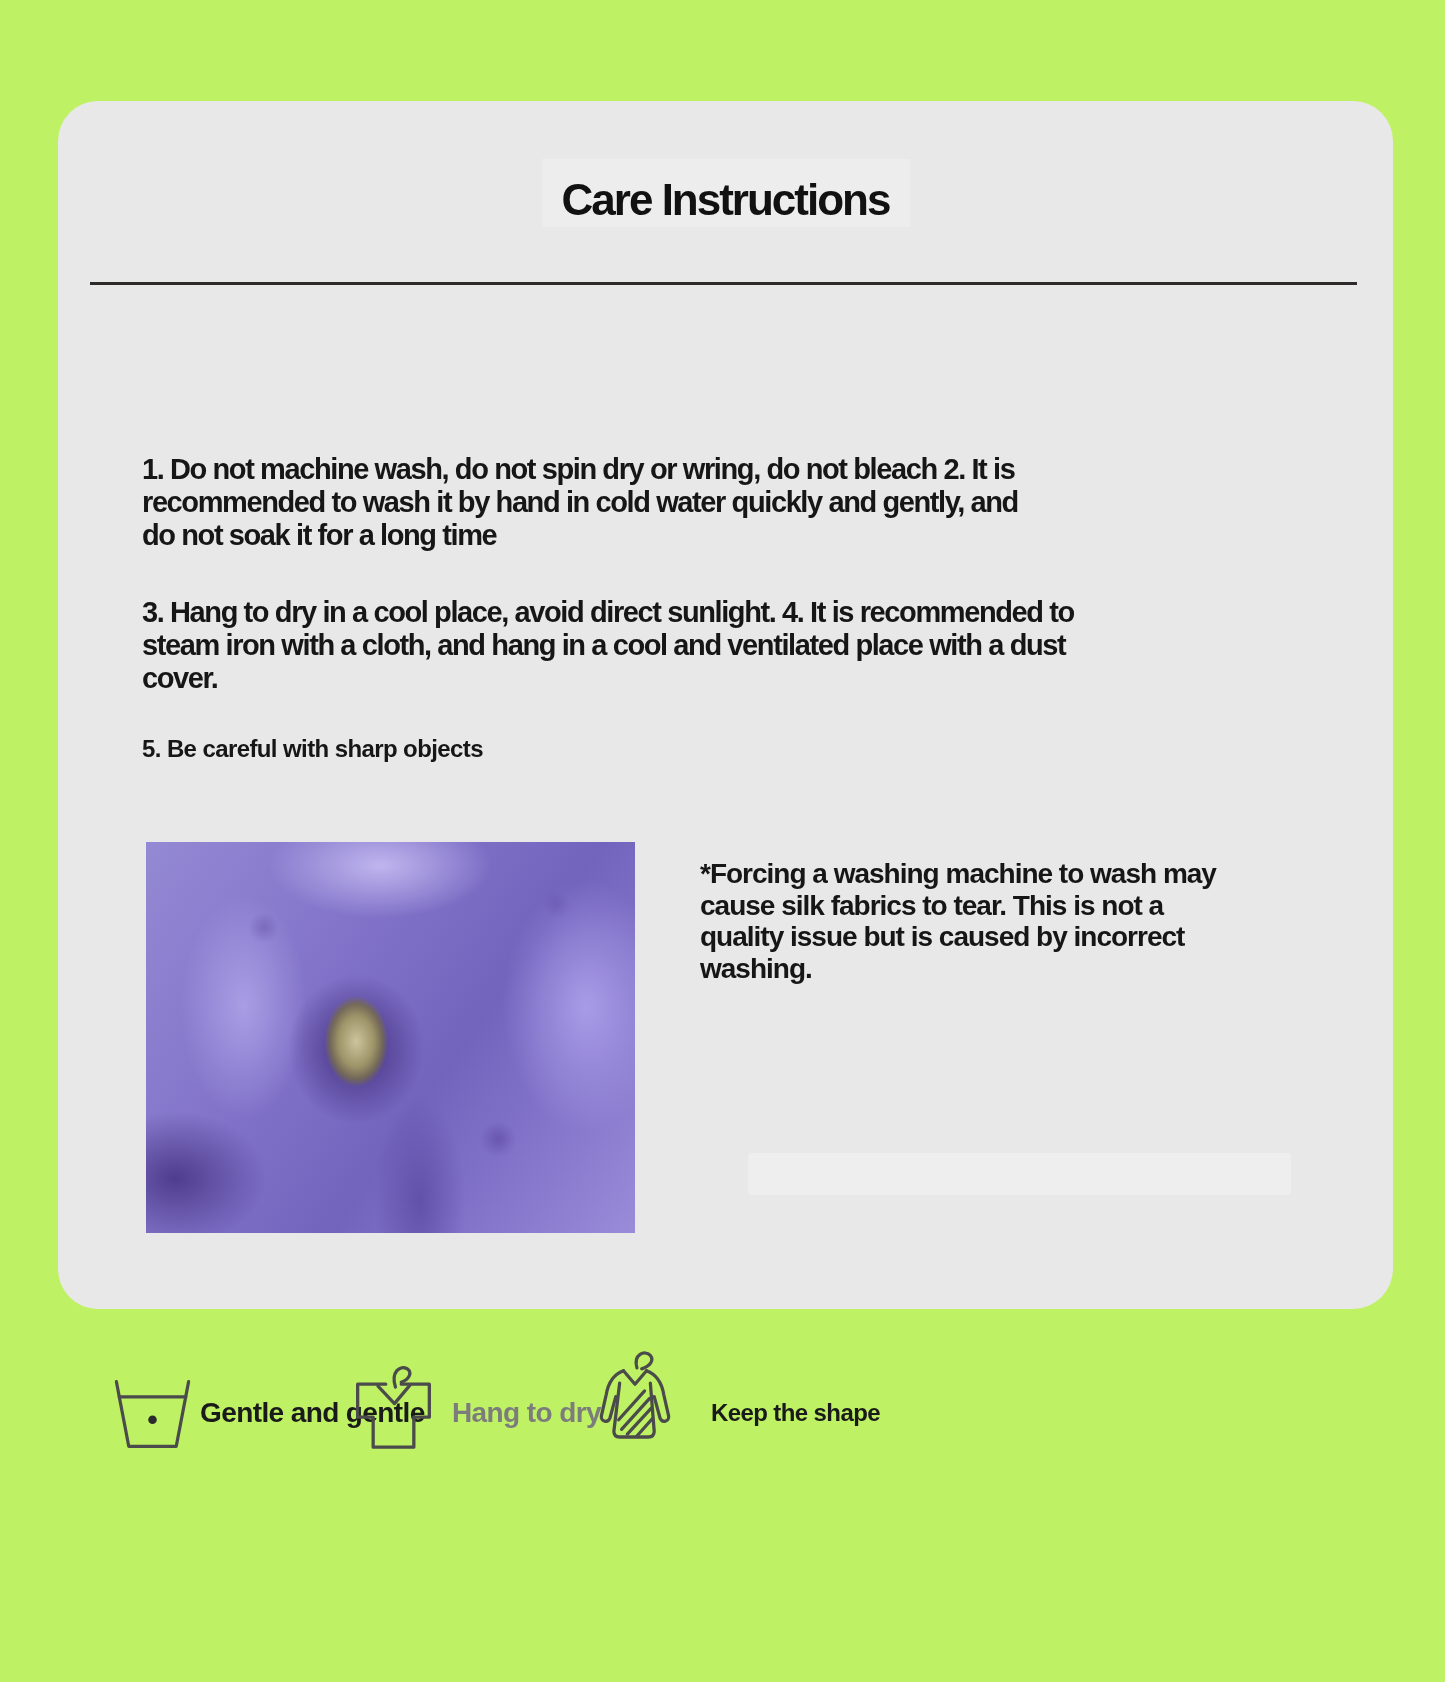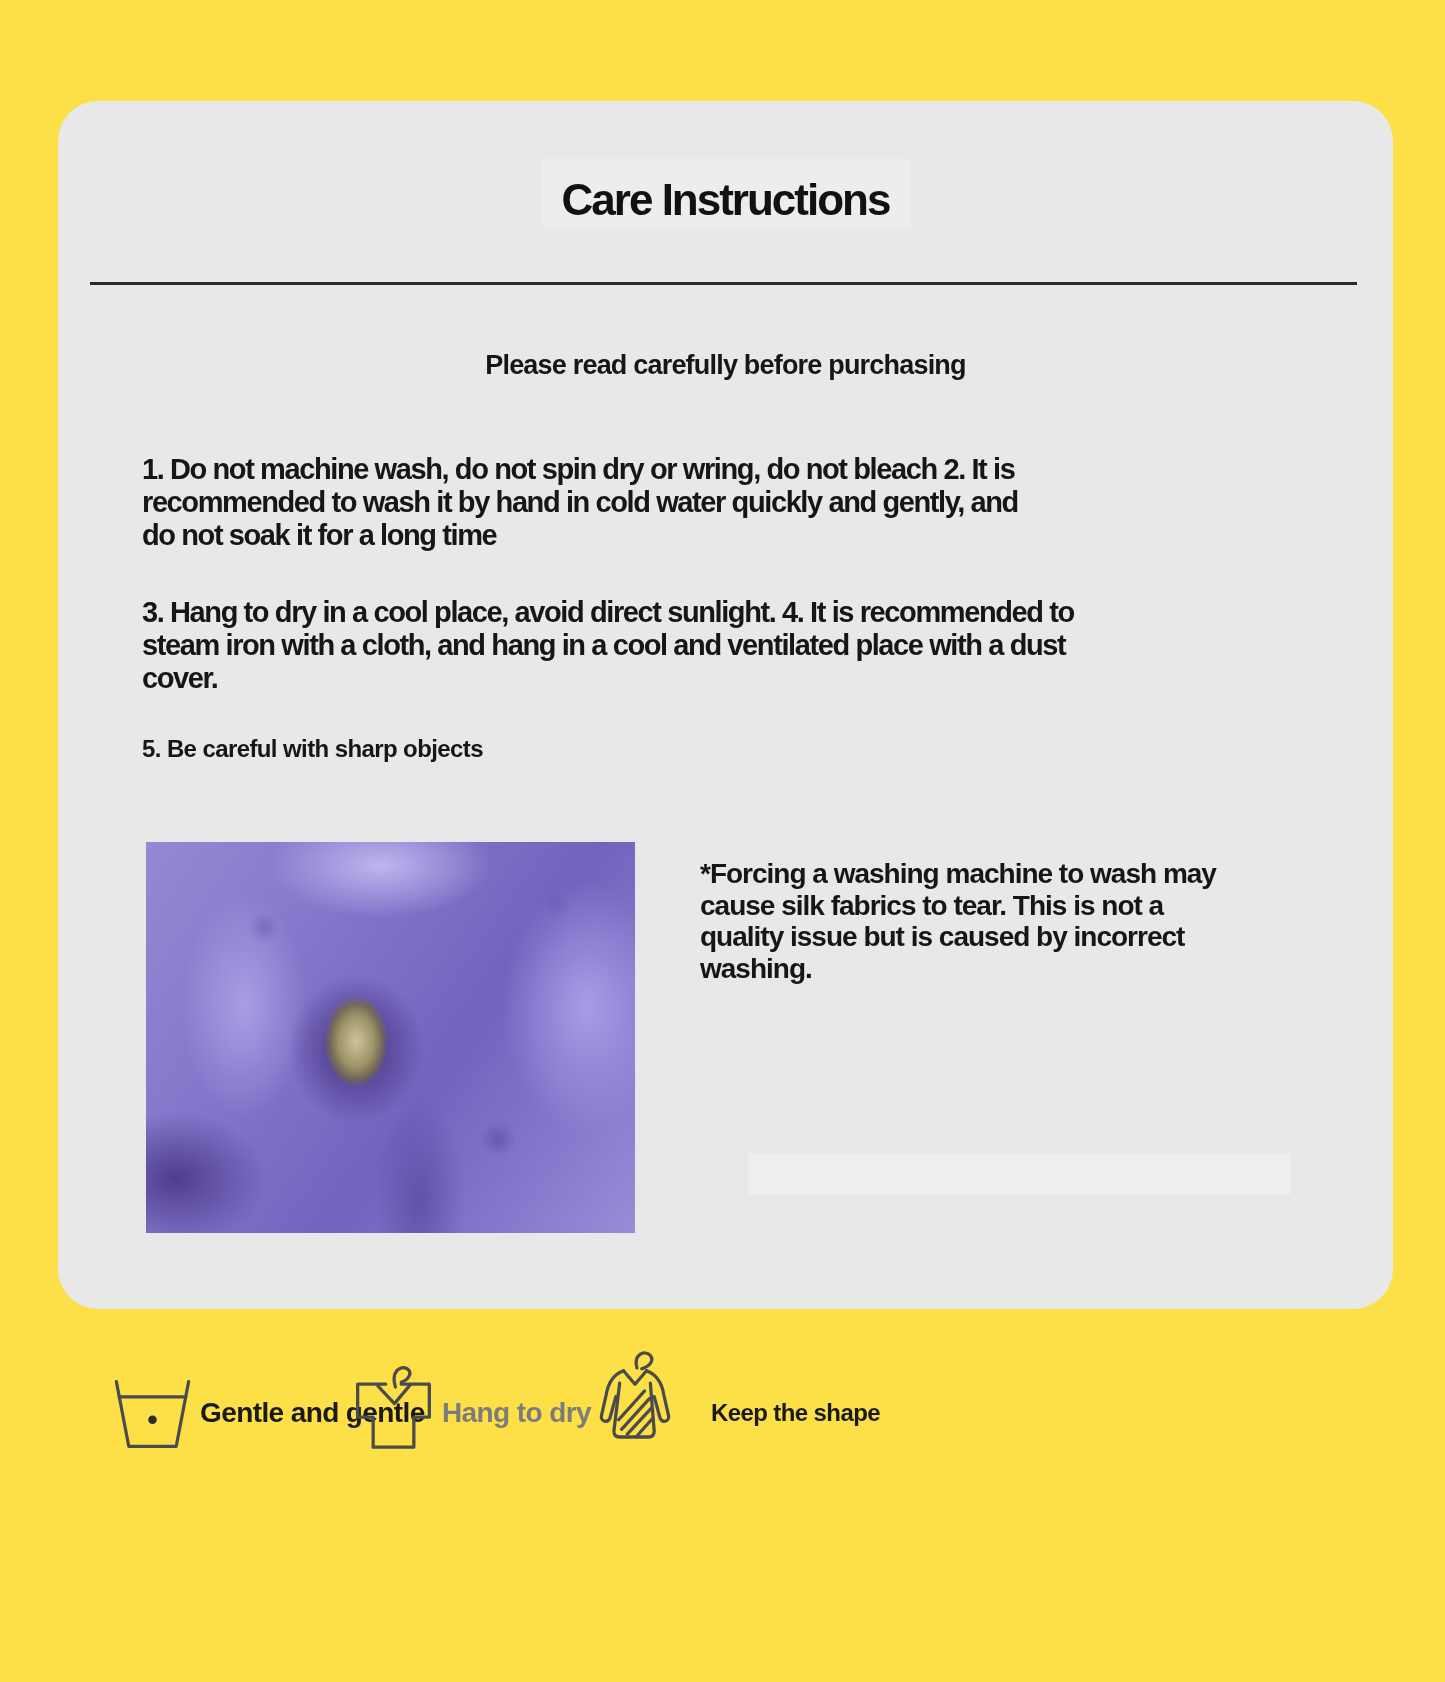--- a/index.html
+++ b/index.html
@@ -1,18 +1,18 @@
 <!DOCTYPE html>
 <html><head>
 <meta charset="utf-8">
 <style>
   html,body{margin:0;padding:0;background:#ffffff;}
   .page{
     position:relative;width:1445px;height:1682px;overflow:hidden;
-    background:#fde047;
+    background:#bef264;
     font-family:"Liberation Sans", sans-serif;
     color:#161616;
   }
   .card{
     position:absolute;left:58px;top:101px;width:1335px;height:1208px;
     background:#e8e8e8;border-radius:40px;
   }
   .patch{position:absolute;pointer-events:none;}
   .patch-title{left:484px;top:58px;width:368px;height:68px;background:#ededed;}
   .patch-bottom{left:690px;top:1052px;width:543px;height:42px;background:#eeeeee;border-radius:4px;}
@@ -61,21 +61,21 @@
   .warning-small{
     position:absolute;left:642px;top:940px;width:610px;
     font-size:23px;font-weight:bold;line-height:30px;letter-spacing:-0.7px;
     white-space:pre-line;
   }
   .icon-group{
     position:absolute;top:1342px;width:240px;
     display:flex;flex-direction:row;align-items:center;
   }
   .icon-group-1{left:105px;}
-  .icon-group-2{left:345px;}
+  .icon-group-2{left:345px;gap:10px;}
   .icon-group-3{left:587px;gap:28px;}
   .icon-group-4{left:820px;}
   .icon-group-5{left:1065px;}
   .icon-box{
     height:110px;display:flex;align-items:flex-end;justify-content:center;
   }
   .icon-box svg{display:block;}
   .icon-box svg path{fill:none;stroke:#4b4b4b;stroke-width:3.4;stroke-linecap:round;stroke-linejoin:round;}
   .icon-label{
     margin-top:32px;text-align:center;font-weight:bold;letter-spacing:-0.6px;
@@ -90,21 +90,20 @@
 </head>
 <body>
 
 <div class="page">
   <div class="card">
     <div class="patch patch-title"></div>
     <div class="patch patch-bottom"></div>
 
     <h1 class="title">Care Instructions</h1>
     <div class="divider"></div>
-    <div class="subtitle">Please read carefully before purchasing</div>
 
     <div class="para para1">1. Do not machine wash, do not spin dry or wring, do not bleach 2. It is
 recommended to wash it by hand in cold water quickly and gently, and
 do not soak it for a long time</div>
     <div class="para para2">3. Hang to dry in a cool place, avoid direct sunlight. 4. It is recommended to
 steam iron with a cloth, and hang in a cool and ventilated place with a dust
 cover.</div>
     <div class="note-sharp">5. Be careful with sharp objects</div>
 
     <div class="fabric-photo"></div>

